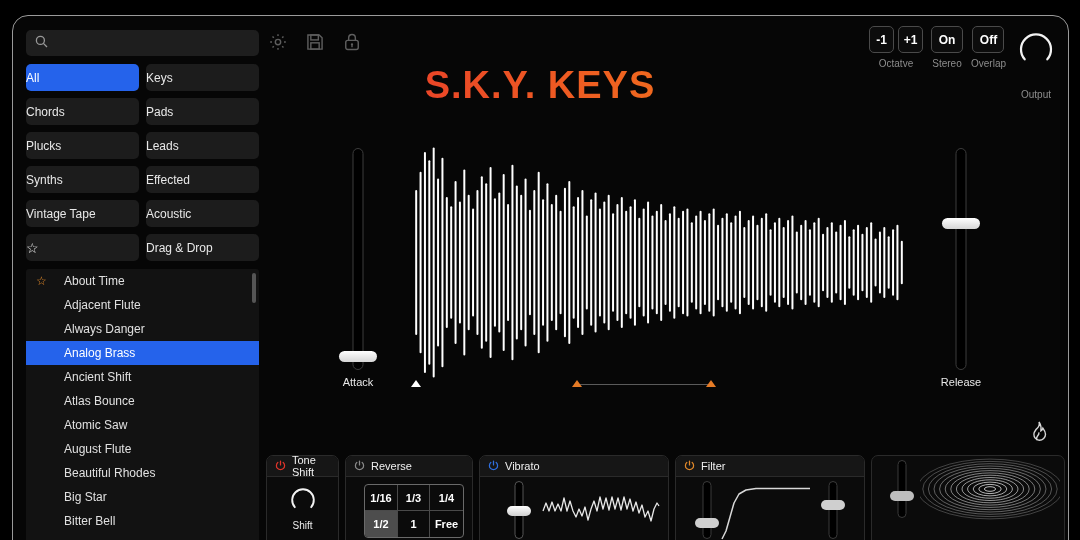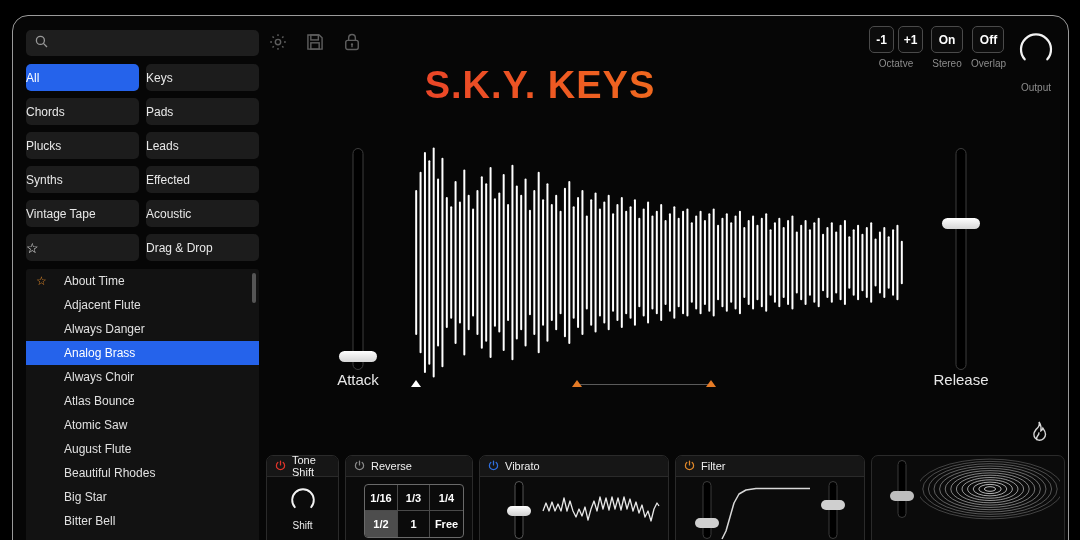--- a/index.html
+++ b/index.html
@@ -109,21 +109,21 @@
     width: 11px; border: 1px solid #3c3c3c; border-radius: 6px; background: #000;
   }
   .vslider .handle {
     position: absolute; left: 50%; transform: translateX(-50%);
     width: 38px; height: 11px; border-radius: 6px;
     background: linear-gradient(180deg,#fff,#d6d6d6);
     cursor: pointer;
   }
   .vslider .vs-label {
     position: absolute; left: 50%; transform: translateX(-50%);
-    bottom: -18px; font-size: 15px; color: #e8e8e8; white-space: nowrap;
+    bottom: -18px; font-size: 11px; color: #e8e8e8; white-space: nowrap;
   }
 
   .wave-area { position: absolute; left: 414px; top: 145px; width: 490px; height: 235px; }
   .marker-row { position: absolute; left: 410px; top: 380px; width: 310px; height: 12px; }
   .marker {
     position: absolute; width: 0; height: 0;
     border-left: 5px solid transparent; border-right: 5px solid transparent;
     border-bottom: 7px solid #fff; cursor: pointer;
   }
   .marker.orange { border-bottom-color: #e57b26; }
@@ -240,21 +240,21 @@
       <div class="preset-row">
         <span class="pname">Adjacent Flute</span>
       </div>
       <div class="preset-row">
         <span class="pname">Always Danger</span>
       </div>
       <div class="preset-row selected">
         <span class="pname">Analog Brass</span>
       </div>
       <div class="preset-row">
-        <span class="pname">Always Choir</span>
+        <span class="pname">Ancient Shift</span>
       </div>
       <div class="preset-row">
         <span class="pname">Atlas Bounce</span>
       </div>
       <div class="preset-row">
         <span class="pname">Atomic Saw</span>
       </div>
       <div class="preset-row">
         <span class="pname">August Flute</span>
       </div>
@@ -323,21 +323,21 @@
         </div>
       <div class="tr-label">Overlap</div>
     </div>
 
     <div class="knob-group">
       <span>
         <svg width="44" height="42" viewBox="0 0 44 42">
           <path d="M10.7 33.3 A15 15 0 1 1 33.3 33.3" fill="none" stroke="#f2f2f2" stroke-width="2.2" stroke-linecap="round"></path>
         </svg>
       </span>
-      <div class="tr-label" style="margin-top:10px;">Output</div>
+      <div class="tr-label" style="margin-top:17px;">Output</div>
     </div>
   </div>
 
   <div class="vslider" style="left:338px; top:148px; width:40px; height:222px;">
     <div class="track" style="top:0; height:222px;"></div>
     <div class="handle" id="attack-handle" style="top: 202.56px;"></div>
     <div class="vs-label">Attack</div>
   </div>
 
   <div class="vslider" style="left:941px; top:148px; width:40px; height:222px;">

